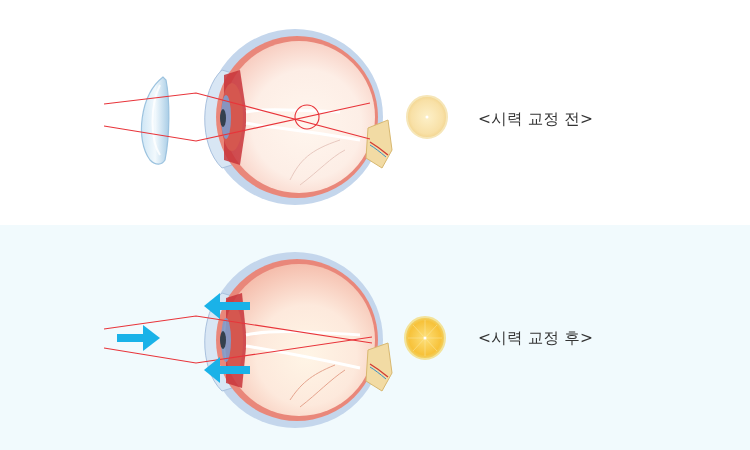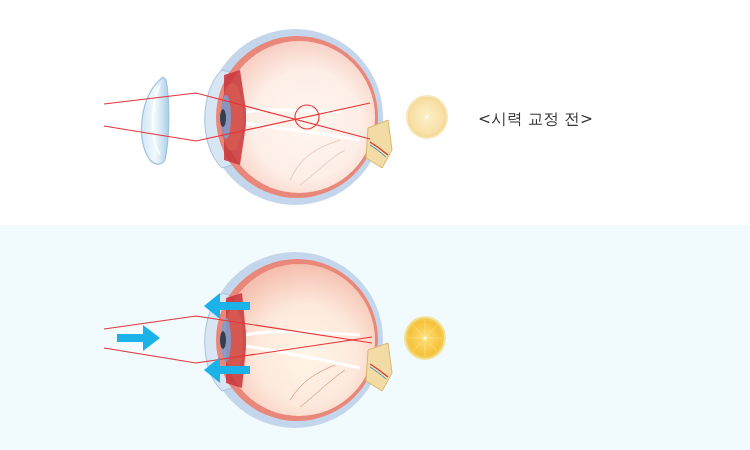--- a/index.html
+++ b/index.html
@@ -137,13 +137,14 @@
       <g stroke="#fce9a8" stroke-width="0.6" opacity="0.8">
         <line x1="425" y1="95" x2="425" y2="131"></line>
         <line x1="408" y1="113" x2="442" y2="113"></line>
         <line x1="413" y1="100" x2="437" y2="126"></line>
         <line x1="437" y1="100" x2="413" y2="126"></line>
       </g>
       <circle cx="425" cy="113" r="1.5" fill="#ffffff"></circle>
     </g>
   </svg>
 
+  <div class="label">&lt;시력 교정 후&gt;</div>
 </div>
 
 </body></html>

